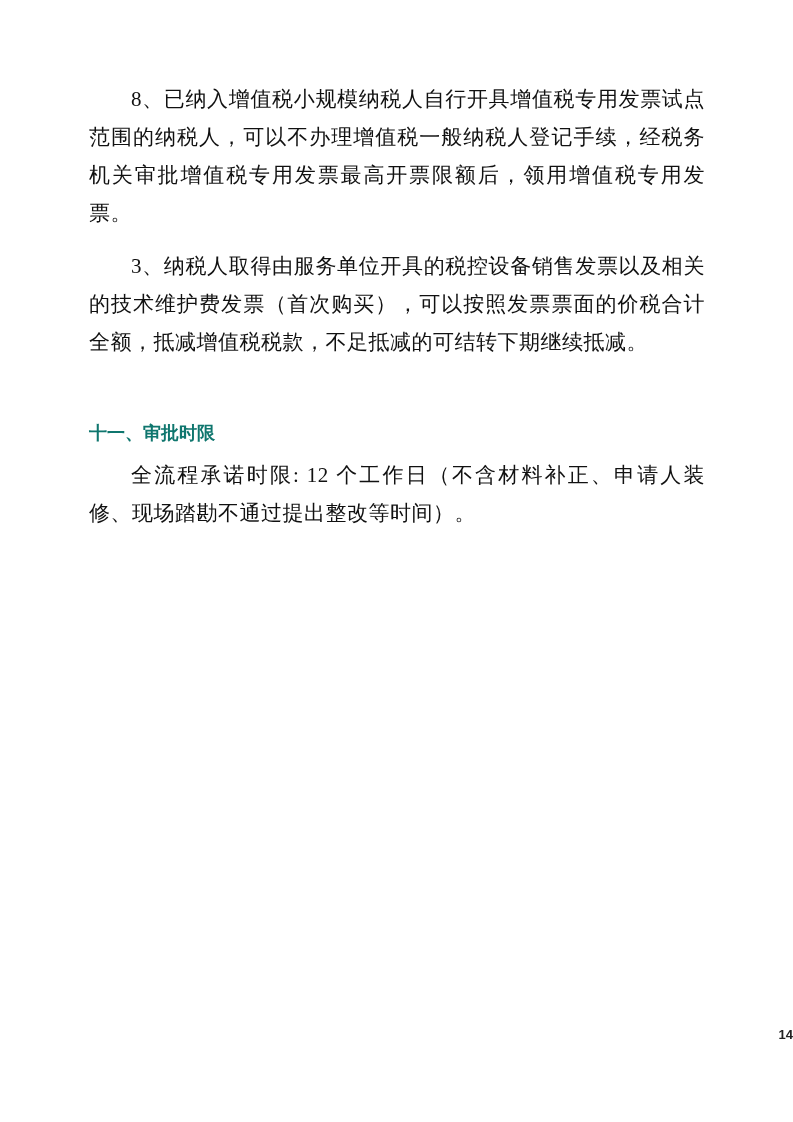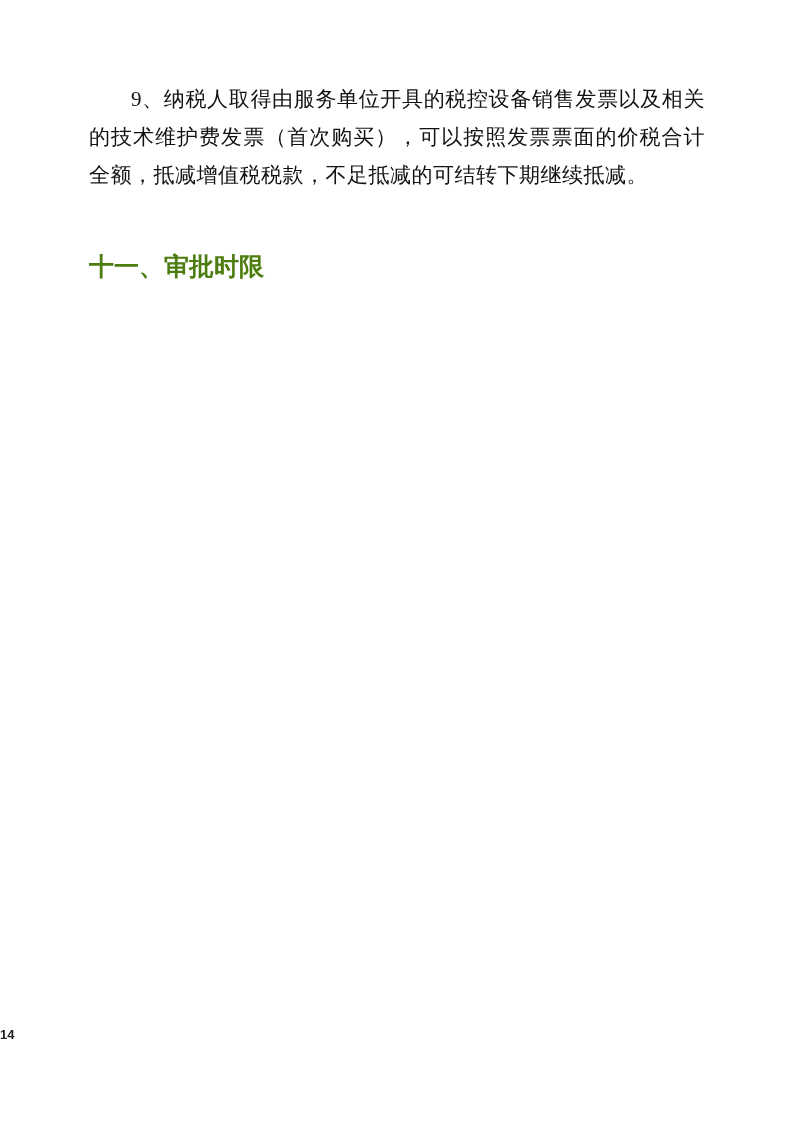--- a/index.html
+++ b/index.html
@@ -27,37 +27,39 @@
     text-indent: 2em;
     letter-spacing: 0.5px;
   }
   .section-para {
     margin-bottom: 0;
   }
   .heading {
     margin: 57px 0 8px 0;
     font-family: "Liberation Sans", "DejaVu Sans", sans-serif;
     font-weight: bold;
-    font-size: 25px;
+    font-size: 18px;
     line-height: 30px;
-    color: #4d7c0f;
+    color: #0f766e;
   }
   .page-number {
     position: absolute;
     bottom: 80px;
     left: 0;
     right: 0;
-    text-align: left;
+    text-align: right;
     font-family: "Liberation Sans", "DejaVu Sans", sans-serif;
     font-size: 13px;
     line-height: 15px;
     font-weight: bold;
     color: #222222;
   }
 </style>
 </head>
 <body>
 
 <div class="page">
-  <p class="para">9、纳税人取得由服务单位开具的税控设备销售发票以及相关的技术维护费发票（首次购买），可以按照发票票面的价税合计全额，抵减增值税税款，不足抵减的可结转下期继续抵减。</p>
+  <p class="para">8、已纳入增值税小规模纳税人自行开具增值税专用发票试点范围的纳税人，可以不办理增值税一般纳税人登记手续，经税务机关审批增值税专用发票最高开票限额后，领用增值税专用发票。</p>
+  <p class="para">3、纳税人取得由服务单位开具的税控设备销售发票以及相关的技术维护费发票（首次购买），可以按照发票票面的价税合计全额，抵减增值税税款，不足抵减的可结转下期继续抵减。</p>
   <h2 class="heading">十一、审批时限</h2>
+  <p class="para section-para">全流程承诺时限: 12 个工作日（不含材料补正、申请人装修、现场踏勘不通过提出整改等时间）。</p>
   <div class="page-number">14</div>
 </div>
 
 </body></html>

